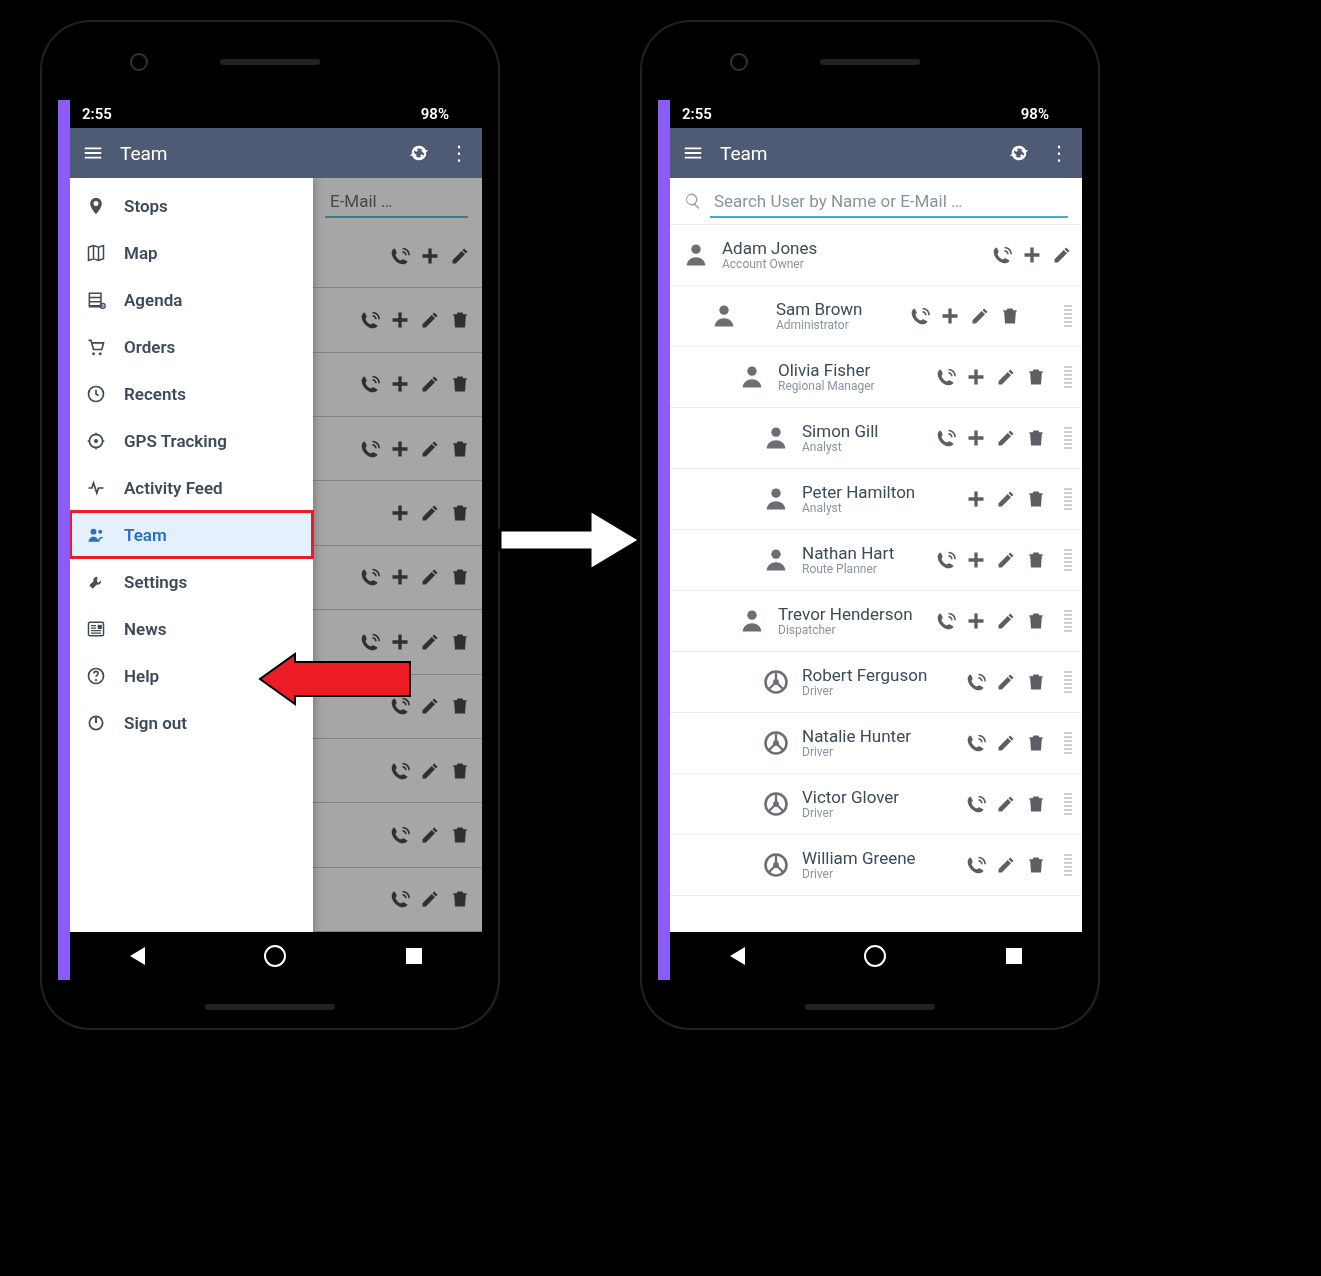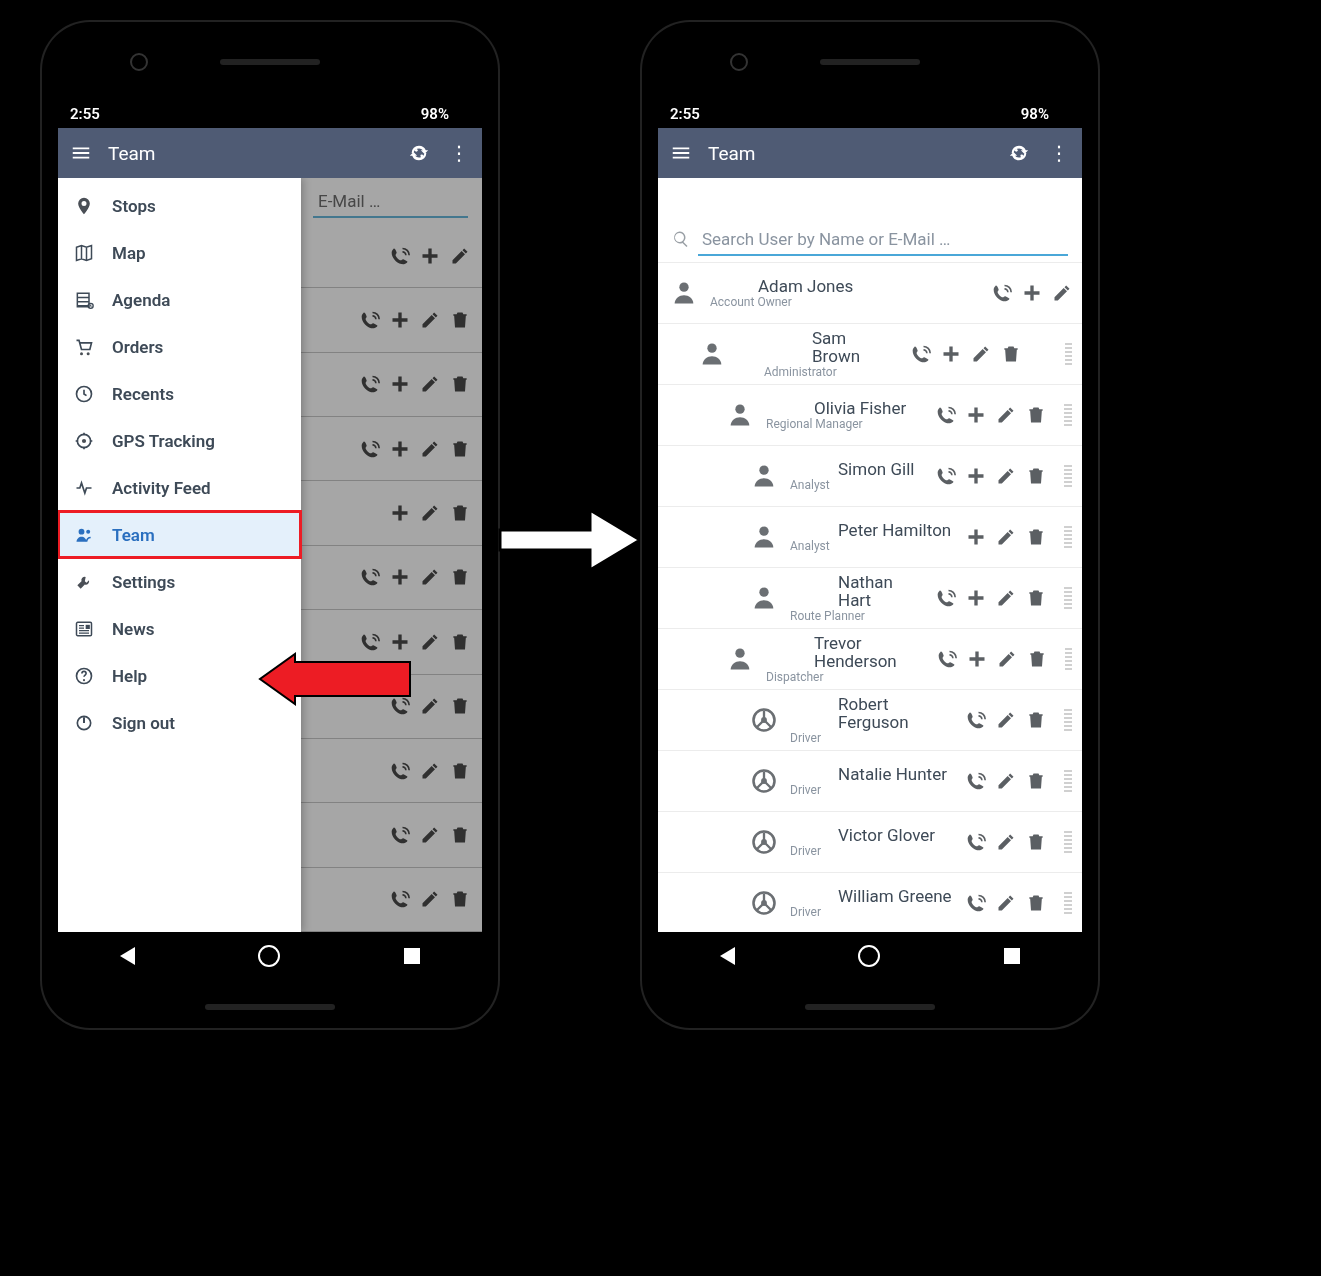--- a/index.html
+++ b/index.html
@@ -34,57 +34,57 @@
     box-shadow:0 0 0 2px #222 inset;
     overflow:hidden;
   }
   .device.left{ left:40px; top:20px; }
   .device.right{ left:640px; top:20px; }
   .cam{position:absolute;top:33px;left:90px;width:14px;height:14px;border:2px solid #333;border-radius:50%;}
   .speaker-top{position:absolute;top:39px;left:50%;transform:translateX(-50%);width:100px;height:6px;border-radius:3px;background:#222;}
   .speaker-bot{position:absolute;bottom:20px;left:50%;transform:translateX(-50%);width:130px;height:6px;border-radius:3px;background:#222;}
   .screen{
     position:absolute;left:18px;right:18px;top:80px;bottom:50px;
-    background:#d946ef;
-    display:flex;flex-direction:column;
+    background:#8b5cf6;
+    display:flex;flex-direction:column;padding-left:12px;
   }
   .statusbar{
     height:28px;background:var(--status-bg);color:#fff;
     display:flex;align-items:center;justify-content:space-between;
     padding:0 12px;font-size:15px;font-weight:600;position:relative;z-index:50;
   }
   .status-right{display:flex;gap:9px;align-items:center;}
   .appbar{
     height:50px;background:var(--appbar);color:#fff;
     display:flex;align-items:center;padding:0 10px;gap:14px;
     font-size:18px;flex:none;position:relative;z-index:30;
   }
   .appbar .title{flex:1;font-size:19px;}
   .burger,.sync,.kebab{width:26px;height:26px;display:flex;align-items:center;justify-content:center;}
   .burger svg,.sync svg{width:22px;height:22px;fill:#fff;}
   .kebab{font-size:20px;letter-spacing:0;}
   .content{flex:1;position:relative;overflow:hidden;background:#fff;}
   .search{
     height:46px;display:flex;align-items:center;gap:12px;
     padding:0 14px;border-bottom:1px solid var(--row-border);
-    color:var(--muted);font-size:17px;position:relative;margin-top:38px;
+    color:var(--muted);font-size:17px;position:relative;
   }
   .search .underline{position:absolute;left:40px;right:14px;bottom:6px;height:2px;background:var(--accent);}
   .search svg{width:18px;height:18px;fill:#9aa0a6;}
   
   .team{display:flex;flex-direction:column;}
   .team-row{
     display:flex;align-items:center;gap:12px;
     min-height:52px;padding:4px 10px 4px 0;
     border-bottom:1px solid var(--row-border);
     position:relative;
   }
   .avatar{width:28px;height:28px;fill:#6b6f73;flex:none;}
   .info{display:flex;flex-direction:column;line-height:1.1;}
-  .info .name{color:var(--text);font-size:17px;margin-left:48px;}
+  .info .name{color:var(--text);font-size:17px;}
   .info .role{color:var(--muted);font-size:12px;}
   .actions{margin-left:auto;display:flex;gap:10px;align-items:center;}
   .actions svg{width:20px;height:20px;fill:#5b5f63;}
   .grip{width:8px;display:flex;flex-direction:column;gap:2px;margin-left:6px;}
   .grip span{height:2px;background:#d0d0d0;display:block;}
   
   .scrim{position:absolute;inset:0;background:var(--scrim);z-index:10;}
   .drawer{
     position:absolute;left:0;top:0;bottom:0;width:243px;background:#fff;
     z-index:20;box-shadow:2px 0 8px rgba(0,0,0,.25);

